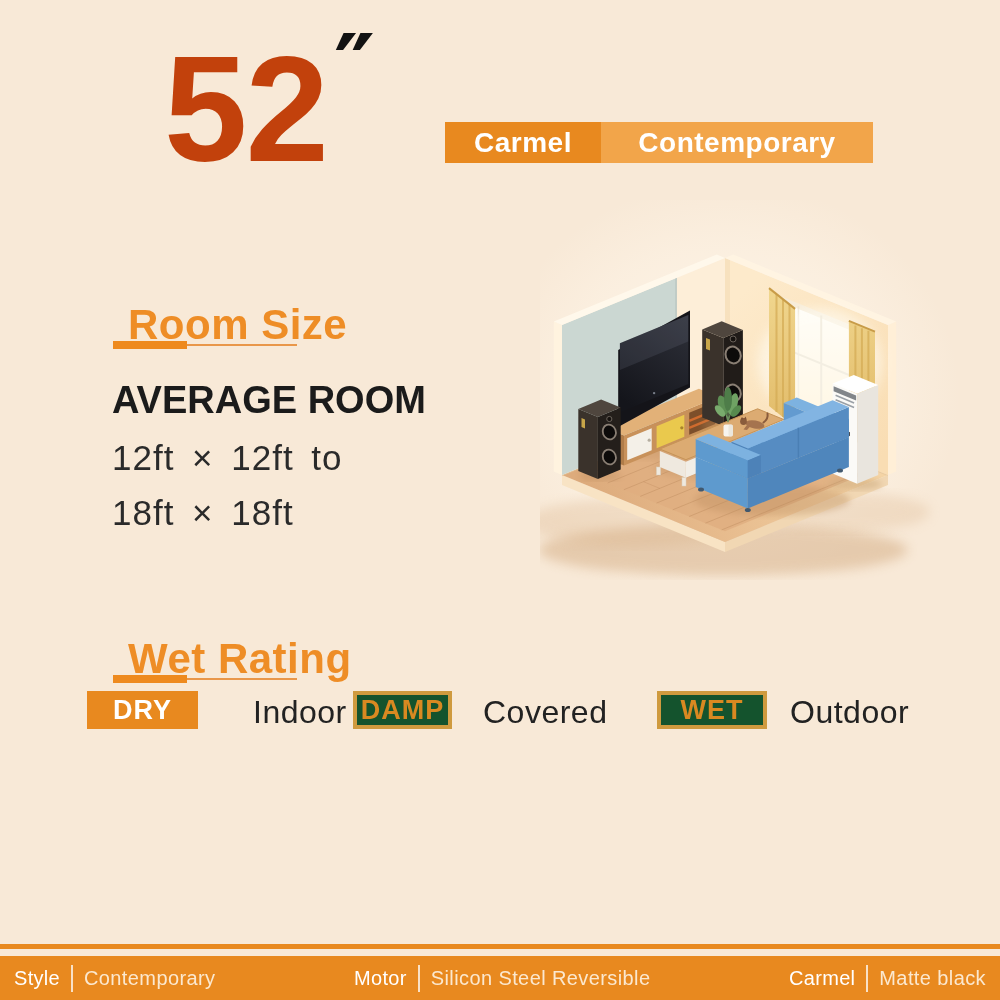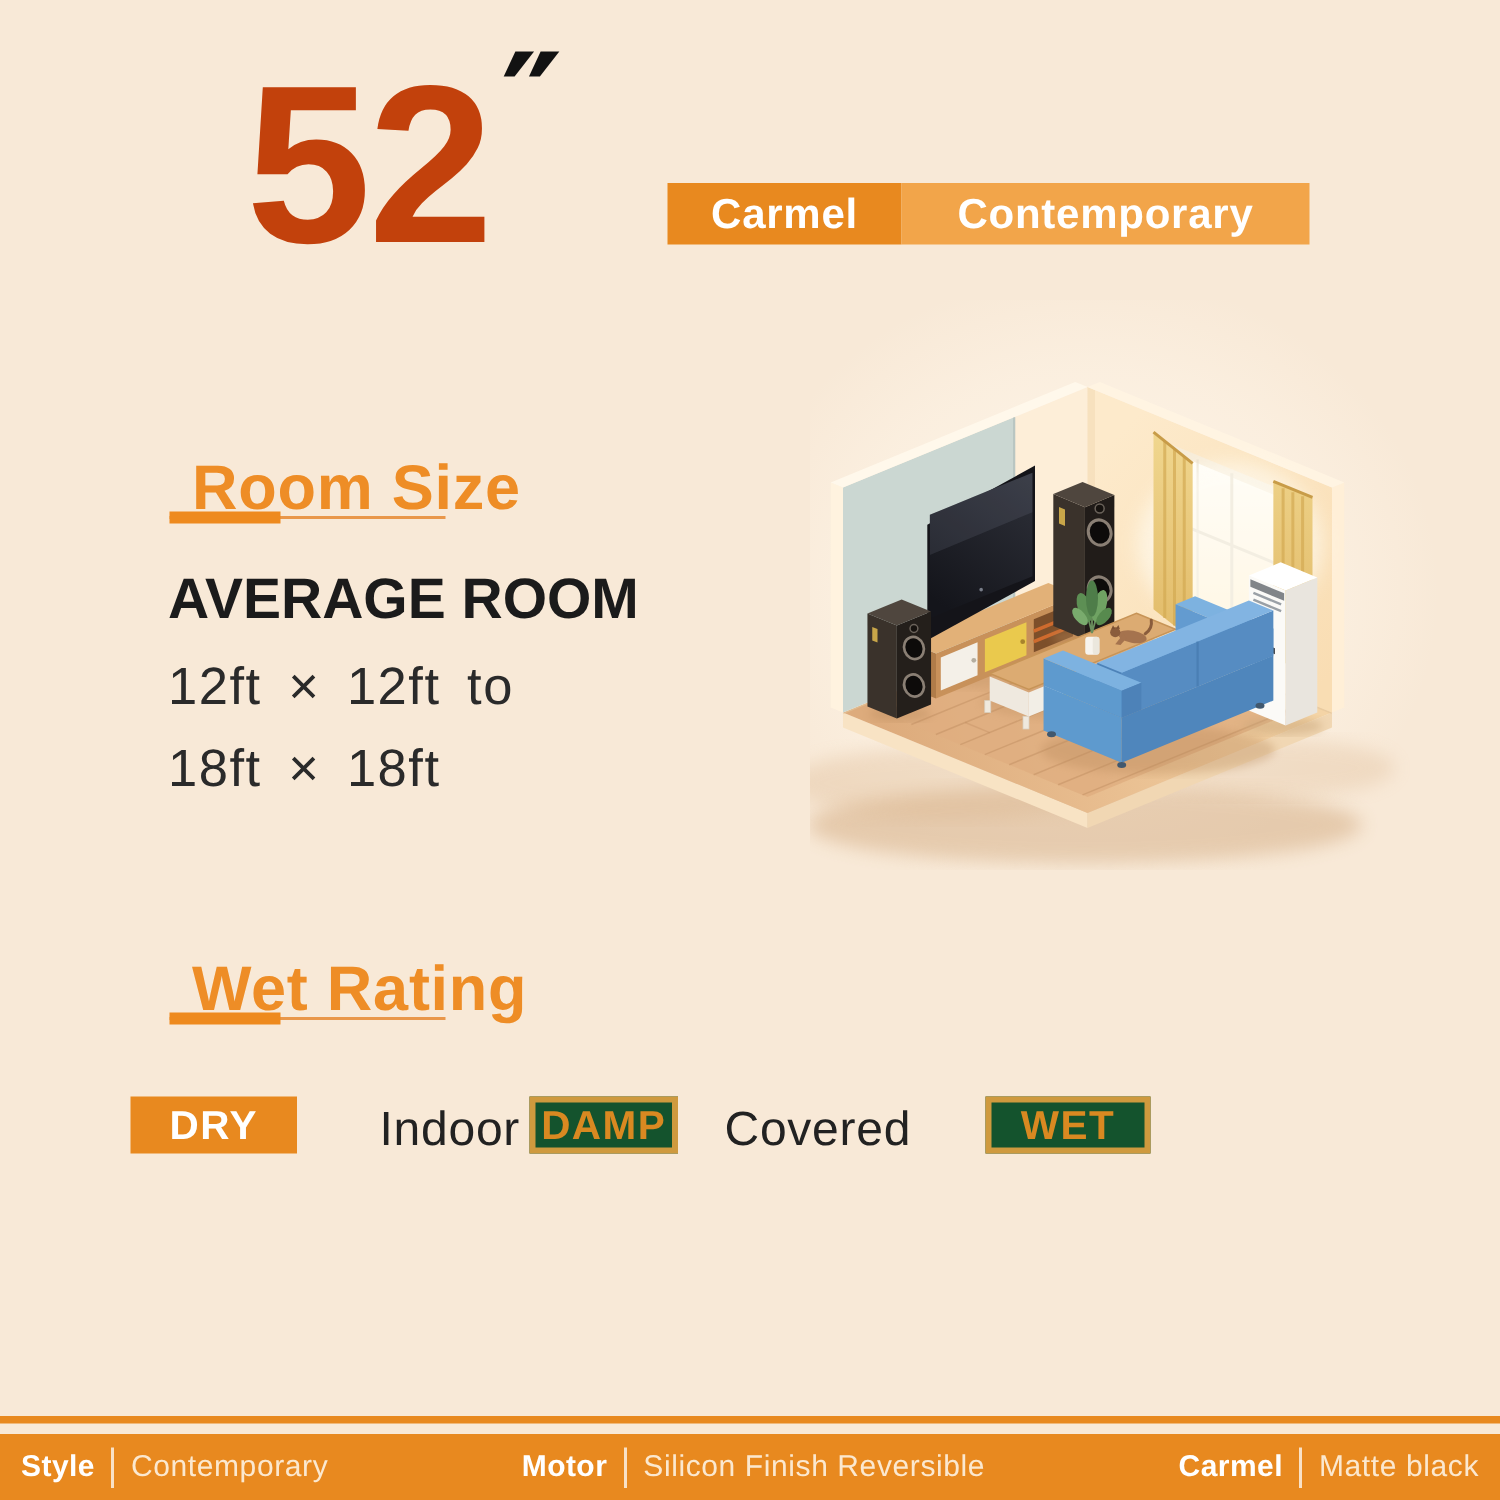--- a/index.html
+++ b/index.html
@@ -43,21 +43,21 @@
   .avg-room{
     position:absolute;left:112px;top:381px;
     font-size:38px;font-weight:bold;color:#1b1b1b;letter-spacing:0px;line-height:1;
   }
   .dims{
     position:absolute;left:112px;top:430px;
     font-size:35px;color:#2a2a2a;letter-spacing:1px;word-spacing:7px;line-height:55px;
   }
 
   
-  .rating-row{position:absolute;left:0;top:731px;width:1000px;height:40px;}
+  .rating-row{position:absolute;left:0;top:691px;width:1000px;height:40px;}
   .rbadge{
     position:absolute;top:0;height:38px;display:flex;align-items:center;justify-content:center;
     font-size:27px;font-weight:bold;letter-spacing:1px;box-sizing:border-box;
   }
   .rbadge.solid{background:#e8891f;color:#fff;}
   .rbadge.outline{background:#14532d;color:#d98921;border:4px solid #cf9a3e;}
   .rloc{
     position:absolute;top:3px;font-size:32px;color:#222222;letter-spacing:.5px;
   }
   .rb-dry{left:87px;width:111px;}
@@ -68,21 +68,21 @@
   .rl-outdoor{left:790px;}
 
   
   .bar-stripe{position:absolute;left:0;top:944px;width:1000px;height:5px;background:#e8891f;}
   .spec-bar{
     position:absolute;left:0;top:956px;width:1000px;height:44px;background:#e8891f;
     display:flex;align-items:center;justify-content:space-between;
     padding:0 14px;box-sizing:border-box;
   }
   .spec{display:flex;align-items:center;gap:11px;white-space:nowrap;}
-  .spec .lbl{color:#ffffff;font-weight:bold;font-size:20px;letter-spacing:.3px;}
+  .spec .lbl{color:#ffffff;font-weight:normal;font-size:20px;letter-spacing:.3px;}
   .spec .sep{width:2px;height:27px;background:rgba(255,255,255,.75);}
   .spec .val{color:#fbe8cf;font-size:20px;letter-spacing:.4px;}
 
   
   .room-svg{position:absolute;left:540px;top:200px;width:420px;height:380px;}
 </style>
 </head>
 <body>
 
 <div class="stage">
@@ -111,20 +111,21 @@
       <i class="thin"></i>
       <i class="thick"></i>
     </div>
 
   <div class="rating-row">
     <div class="rbadge solid rb-dry">DRY</div>
     <div class="rloc rl-indoor">Indoor</div>
     <div class="rbadge outline rb-damp">DAMP</div>
     <div class="rloc rl-covered">Covered</div>
     <div class="rbadge outline rb-wet">WET</div>
+    <div class="rloc rl-outdoor">Outdoor</div>
   </div>
 
   <svg class="room-svg" viewBox="0 0 420 380">
     <defs>
       <radialGradient id="halo" cx="50%" cy="50%" r="50%">
         <stop offset="0%" stop-color="#fffaf1" stop-opacity="0.95"></stop>
         <stop offset="70%" stop-color="#fdf3e5" stop-opacity="0.55"></stop>
         <stop offset="100%" stop-color="#fdf3e5" stop-opacity="0"></stop>
       </radialGradient>
       <linearGradient id="floorGrad" gradientUnits="userSpaceOnUse" x1="320" y1="235" x2="60" y2="320">
@@ -315,21 +316,21 @@
   <div class="bar-stripe"></div>
   <div class="spec-bar">
     <div class="spec">
       <span class="lbl">Style</span>
       <span class="sep"></span>
       <span class="val">Contemporary</span>
     </div>
     <div class="spec">
       <span class="lbl">Motor</span>
       <span class="sep"></span>
-      <span class="val">Silicon Finish Reversible</span>
+      <span class="val">Silicon Steel Reversible</span>
     </div>
     <div class="spec">
       <span class="lbl">Carmel</span>
       <span class="sep"></span>
       <span class="val">Matte black</span>
     </div>
   </div>
 
 </div>
 

